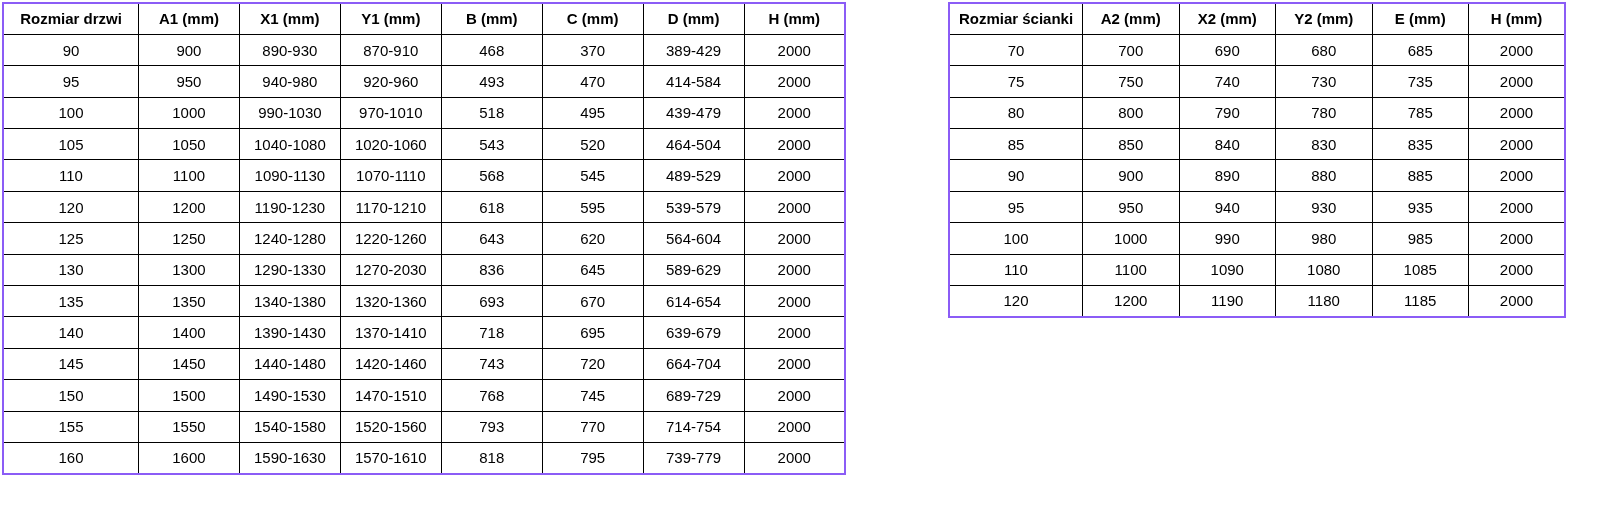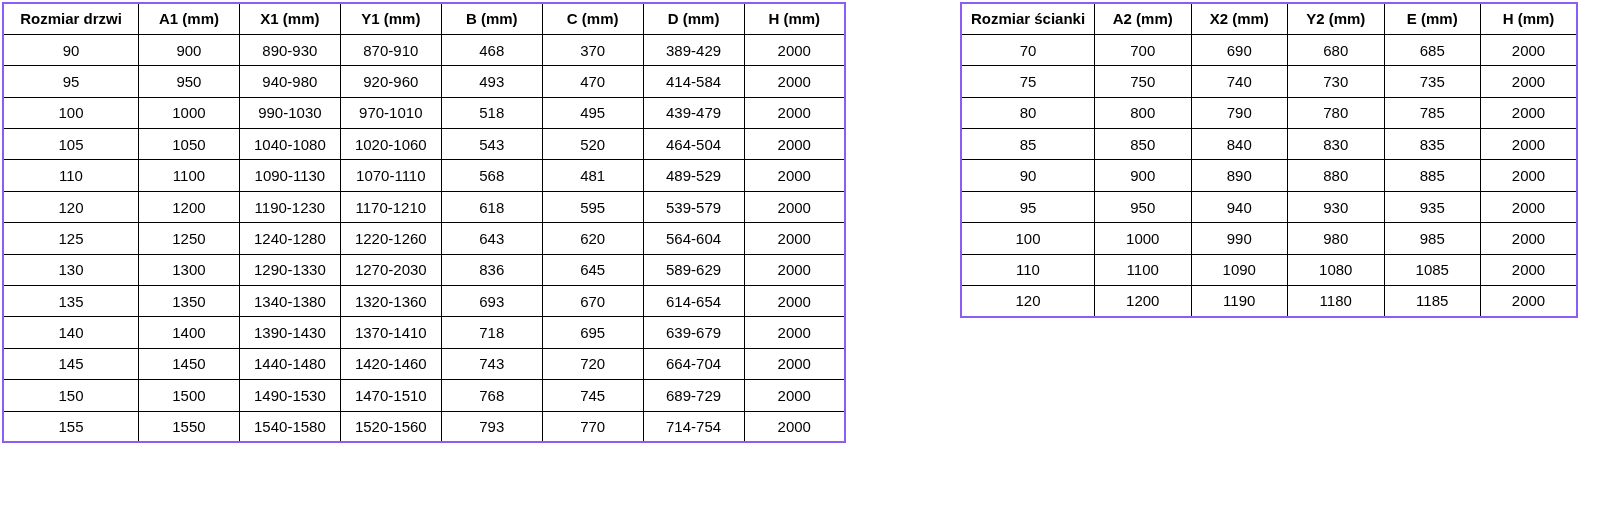--- a/index.html
+++ b/index.html
@@ -44,21 +44,20 @@
   #door-table {
     left: 2px;
     width: 844px;
   }
   #door-table th:first-child, #door-table td:first-child {
     width: 130px;
   }
   #wall-table {
     left: 948px;
     width: 618px;
-    margin-left: 12px;
   }
   #wall-table th:first-child, #wall-table td:first-child {
     width: 128px;
   }
 </style>
 </head>
 <body>
 
 <div class="page">
 
@@ -115,21 +114,21 @@
           <td>520</td>
           <td>464-504</td>
           <td>2000</td>
         </tr>
         <tr>
           <td>110</td>
           <td>1100</td>
           <td>1090-1130</td>
           <td>1070-1110</td>
           <td>568</td>
-          <td>481</td>
+          <td>545</td>
           <td>489-529</td>
           <td>2000</td>
         </tr>
         <tr>
           <td>120</td>
           <td>1200</td>
           <td>1190-1230</td>
           <td>1170-1210</td>
           <td>618</td>
           <td>595</td>
@@ -199,20 +198,30 @@
         <tr>
           <td>155</td>
           <td>1550</td>
           <td>1540-1580</td>
           <td>1520-1560</td>
           <td>793</td>
           <td>770</td>
           <td>714-754</td>
           <td>2000</td>
         </tr>
+        <tr>
+          <td>160</td>
+          <td>1600</td>
+          <td>1590-1630</td>
+          <td>1570-1610</td>
+          <td>818</td>
+          <td>795</td>
+          <td>739-779</td>
+          <td>2000</td>
+        </tr>
       </tbody>
   </table>
 
   <table class="spec" id="wall-table">
     <thead>
         <tr>
           <th>Rozmiar ścianki</th>
           <th>A2 (mm)</th>
           <th>X2 (mm)</th>
           <th>Y2 (mm)</th>

